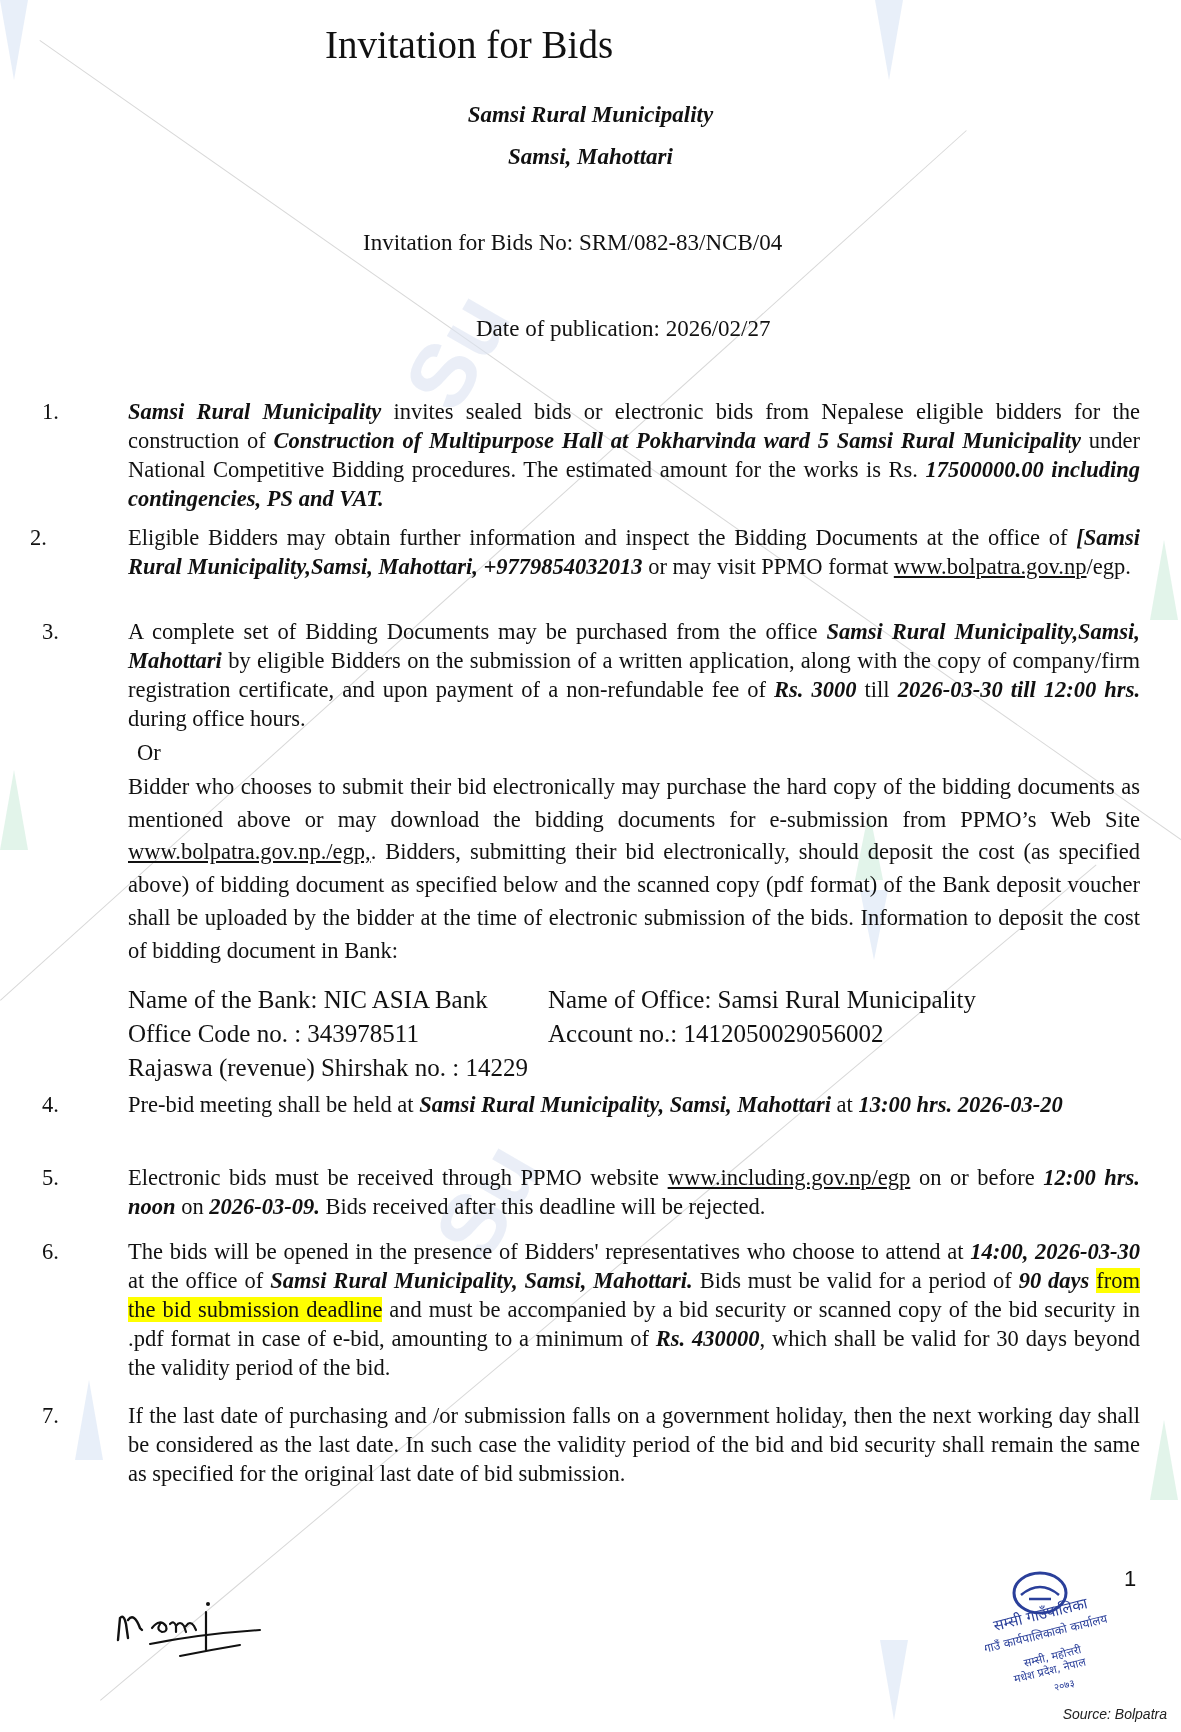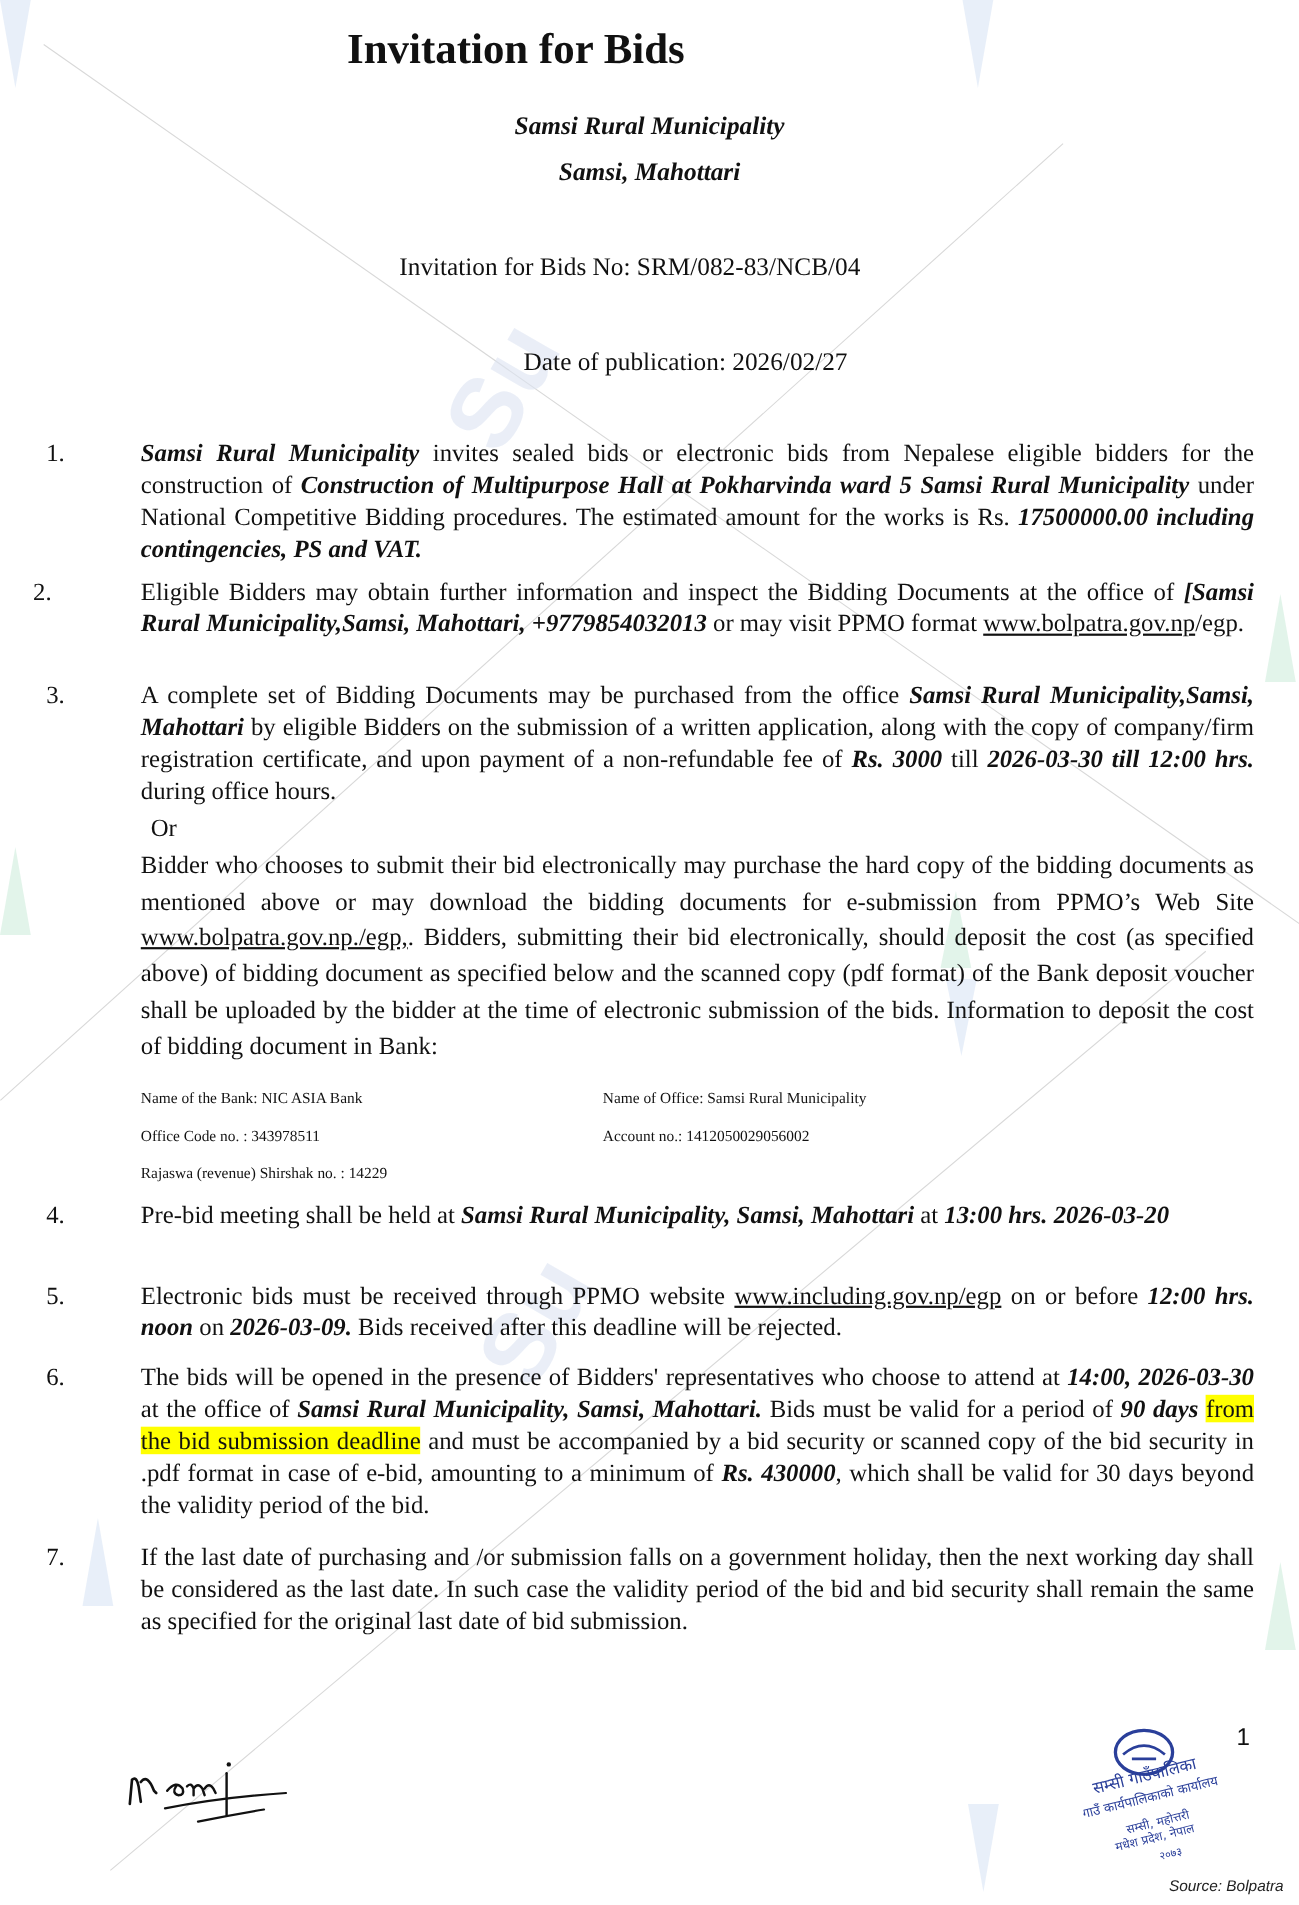--- a/index.html
+++ b/index.html
@@ -5,30 +5,30 @@
     html, body { margin: 0; padding: 0; background: #ffffff; }
     body {
       width: 1181px; height: 1732px; position: relative; overflow: hidden;
       font-family: "Liberation Serif", "DejaVu Serif", serif; color: #111;
     }
     .wm { position: absolute; pointer-events: none; }
     .wm-arrow { width: 0; height: 0; border-left: 14px solid transparent; border-right: 14px solid transparent; opacity: .18; }
     .wm-line { position: absolute; height: 1px; background: #d8d8d8; transform-origin: 0 0; }
     .wm-text { font-family: "Liberation Sans", sans-serif; font-weight: bold; color: #dde4f2; font-size: 90px; transform: rotate(-60deg); opacity: .6; }
     .page { position: absolute; left: 0; top: 0; width: 1181px; }
-    .title { position: absolute; left: 0; width: 938px; top: 22px; text-align: center; font-weight: bold; font-size: 39px; }
+    .title { position: absolute; left: 0; width: 938px; top: 22px; text-align: center; font-weight: normal; font-size: 39px; }
     .sub { position: absolute; left: 0; width: 1181px; text-align: center; font-style: italic; font-weight: bold; font-size: 23px; }
     .meta { position: absolute; font-size: 23px; }
     .item { position: absolute; left: 0; width: 1181px; font-size: 22.5px; line-height: 29px; }
     .num { position: absolute; left: 42px; width: 30px; }
     .body { position: absolute; left: 128px; width: 1012px; text-align: justify; }
     .bi { font-style: italic; font-weight: bold; }
     .u { text-decoration: underline; }
     .hl { background: #ffff00; }
-    .bank { position: absolute; font-size: 14px; line-height: 33px; }
+    .bank { position: absolute; font-size: 25px; line-height: 33px; }
     .pageno { position: absolute; left: 1124px; top: 1566px; font-family: "Liberation Sans", sans-serif; font-size: 22px; }
     .source { position: absolute; right: 14px; top: 1706px; font-family: "Liberation Sans", sans-serif; font-style: italic; font-size: 14px; color: #222; }
     .stamp { position: absolute; left: 985px; top: 1565px; width: 160px; height: 130px; }
     .sig { position: absolute; left: 110px; top: 1590px; width: 170px; height: 70px; }
   </style>
 </head>
 <body>
 
 <div class="wm" style="left:0;top:0;width:1181px;height:1732px;">
   <div class="wm-line" style="left:40px;top:40px;width:1500px;transform:rotate(35deg);"></div>

